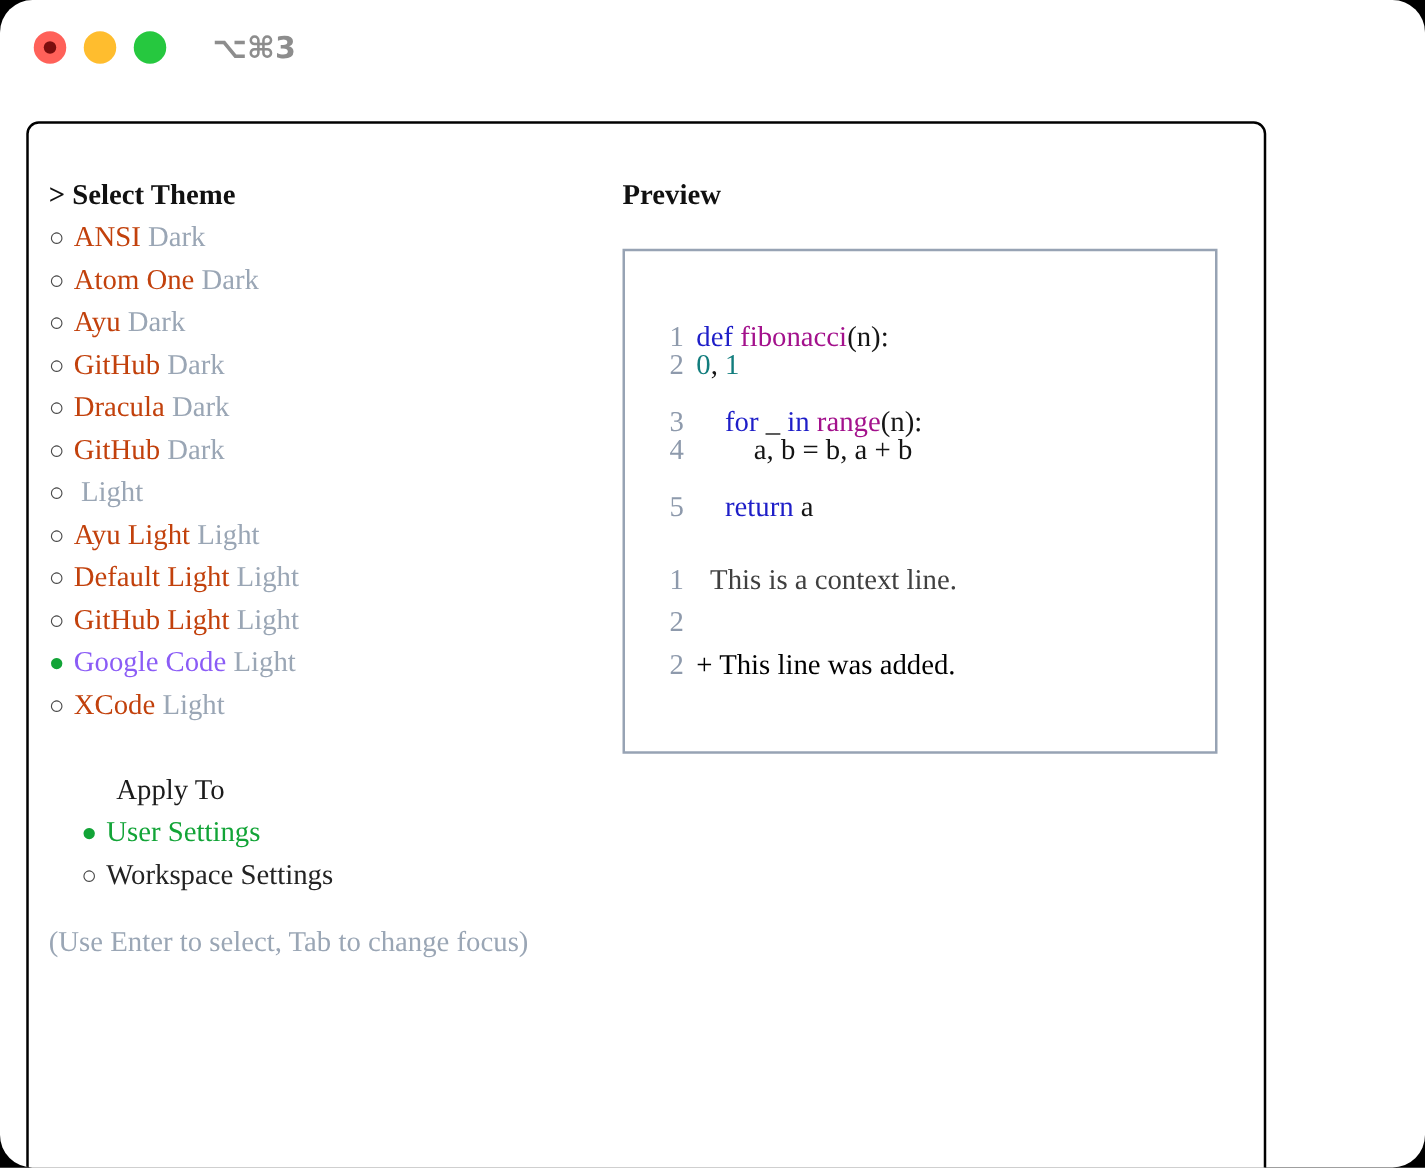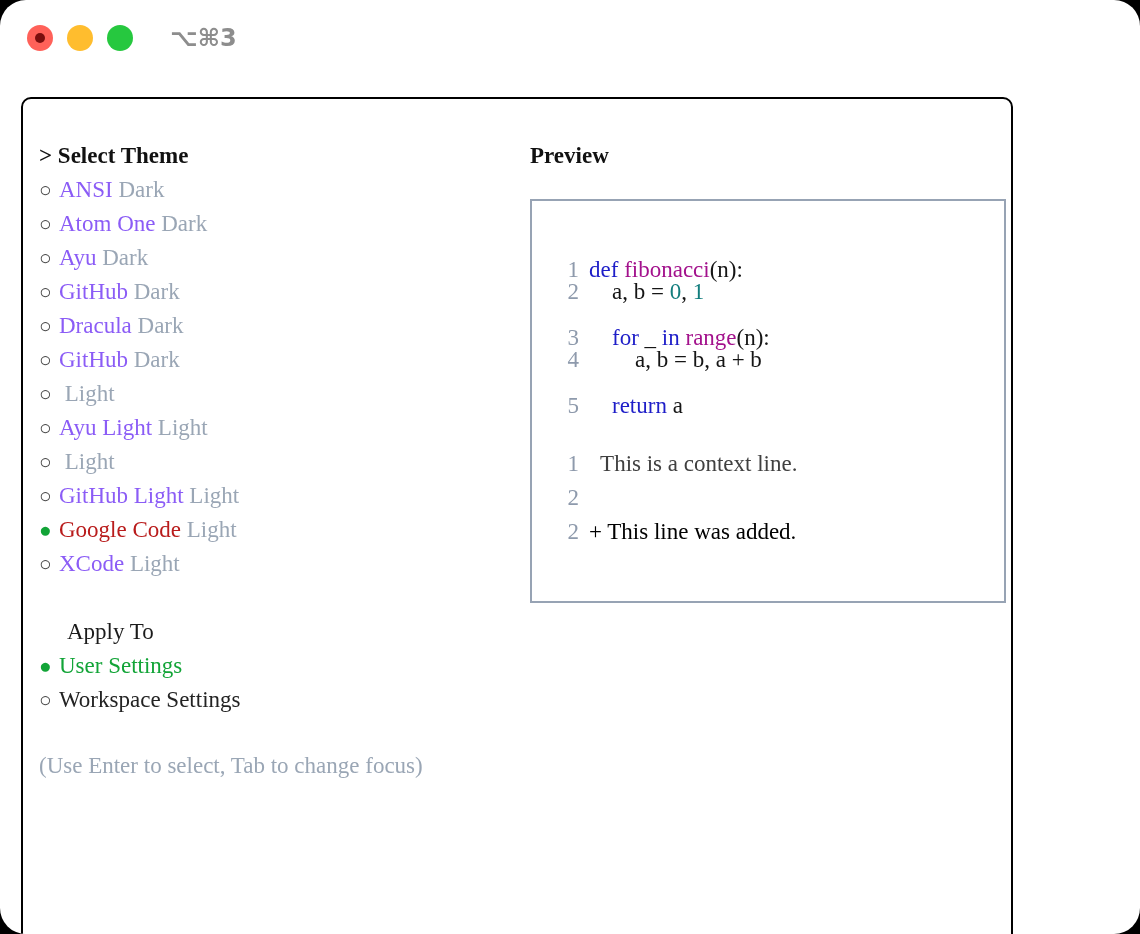--- a/index.html
+++ b/index.html
@@ -101,47 +101,47 @@
     white-space: pre;
   }
   .radio {
     display: inline-block;
     width: 20px;
     font-size: 21px;
     color: #4a4a4a;
     line-height: 34px;
   }
   .radio.selected { color: #12a437; }
-  .theme-name { color: #8b5cf6; }
-  .theme-name.selected { color: #b91c1c; }
+  .theme-name { color: #c2410c; }
+  .theme-name.selected { color: #8b5cf6; }
   .theme-tag { color: #9aa6b5; }
 
-  #apply-section { margin-top: 34px; }
+  #apply-section { margin-top: 34px; margin-left: 26px; }
   #apply-header {
     font-size: 23px;
     color: #1b1b1b;
     line-height: 34px;
     padding-left: 28px;
     white-space: pre;
   }
   .apply-name { color: #232323; }
   .apply-name.selected { color: #12a437; }
 
   #hint-text {
-    margin-top: 32px;
+    margin-top: 20px;
     font-size: 23px;
     line-height: 34px;
     color: #9aa6b5;
     width: 410px;
   }
 
   
   #preview-column {
     position: absolute;
-    left: 507px;
+    left: 475px;
     top: 40px;
     width: 490px;
   }
   #preview-header {
     font-size: 23px;
     font-weight: bold;
     color: #111111;
     line-height: 34px;
   }
   #preview-box {
@@ -197,21 +197,21 @@
       <div id="theme-header">&gt; Select Theme</div>
       <div id="theme-list">
           <div class="theme-row"><span class="radio">○</span><span class="theme-name">ANSI</span><span> </span><span class="theme-tag">Dark</span></div>
           <div class="theme-row"><span class="radio">○</span><span class="theme-name">Atom One</span><span> </span><span class="theme-tag">Dark</span></div>
           <div class="theme-row"><span class="radio">○</span><span class="theme-name">Ayu</span><span> </span><span class="theme-tag">Dark</span></div>
           <div class="theme-row"><span class="radio">○</span><span class="theme-name">GitHub</span><span> </span><span class="theme-tag">Dark</span></div>
           <div class="theme-row"><span class="radio">○</span><span class="theme-name">Dracula</span><span> </span><span class="theme-tag">Dark</span></div>
           <div class="theme-row"><span class="radio">○</span><span class="theme-name">GitHub</span><span> </span><span class="theme-tag">Dark</span></div>
           <div class="theme-row"><span class="radio">○</span><span> </span><span class="theme-tag">Light</span></div>
           <div class="theme-row"><span class="radio">○</span><span class="theme-name">Ayu Light</span><span> </span><span class="theme-tag">Light</span></div>
-          <div class="theme-row"><span class="radio">○</span><span> </span><span class="theme-tag">Light</span></div>
+          <div class="theme-row"><span class="radio">○</span><span class="theme-name">Default Light</span><span> </span><span class="theme-tag">Light</span></div>
           <div class="theme-row"><span class="radio">○</span><span class="theme-name">GitHub Light</span><span> </span><span class="theme-tag">Light</span></div>
           <div class="theme-row"><span class="radio selected">●</span><span class="theme-name selected">Google Code</span><span> </span><span class="theme-tag">Light</span></div>
           <div class="theme-row"><span class="radio">○</span><span class="theme-name">XCode</span><span> </span><span class="theme-tag">Light</span></div>
         </div>
 
       <div id="apply-section">
         <div id="apply-header">Apply To</div>
         <div id="apply-list">
             <div class="apply-row"><span class="radio selected">●</span><span class="apply-name selected">User Settings</span></div>
             <div class="apply-row"><span class="radio">○</span><span class="apply-name">Workspace Settings</span></div>
@@ -219,21 +219,21 @@
       </div>
 
       <div id="hint-text">(Use Enter to select, Tab to change focus)</div>
     </div>
 
     <div id="preview-column">
       <div id="preview-header">Preview</div>
       <div id="preview-box">
         <div id="code-block">
             <div class="code-line"><span class="lineno">1</span><span class="tok-kw">def </span><span class="tok-fn">fibonacci</span><span class="tok-plain">(n):</span></div>
-            <div class="code-line"><span class="lineno">2</span><span class="tok-plain">    a, b = </span><span class="tok-num">0</span><span class="tok-plain">, </span><span class="tok-num">1</span></div>
+            <div class="code-line"><span class="lineno">2</span><span class="tok-num">0</span><span class="tok-plain">, </span><span class="tok-num">1</span></div>
             <div class="code-line"><span class="lineno">3</span><span class="tok-plain">    </span><span class="tok-kw">for</span><span class="tok-plain"> _ </span><span class="tok-kw">in</span><span class="tok-plain"> </span><span class="tok-fn">range</span><span class="tok-plain">(n):</span></div>
             <div class="code-line"><span class="lineno">4</span><span class="tok-plain">        a, b = b, a + b</span></div>
             <div class="code-line"><span class="lineno">5</span><span class="tok-plain">    </span><span class="tok-kw">return</span><span class="tok-plain"> a</span></div>
           </div>
         <div class="spacer-line"></div>
         <div id="diff-block">
             <div class="code-line"><span class="lineno">1</span><span class="tok-ctx">  This is a context line.</span></div>
             <div class="code-line"><span class="lineno">2</span></div>
             <div class="code-line"><span class="lineno">2</span><span class="tok-add">+ This line was added.</span></div>
           </div>

